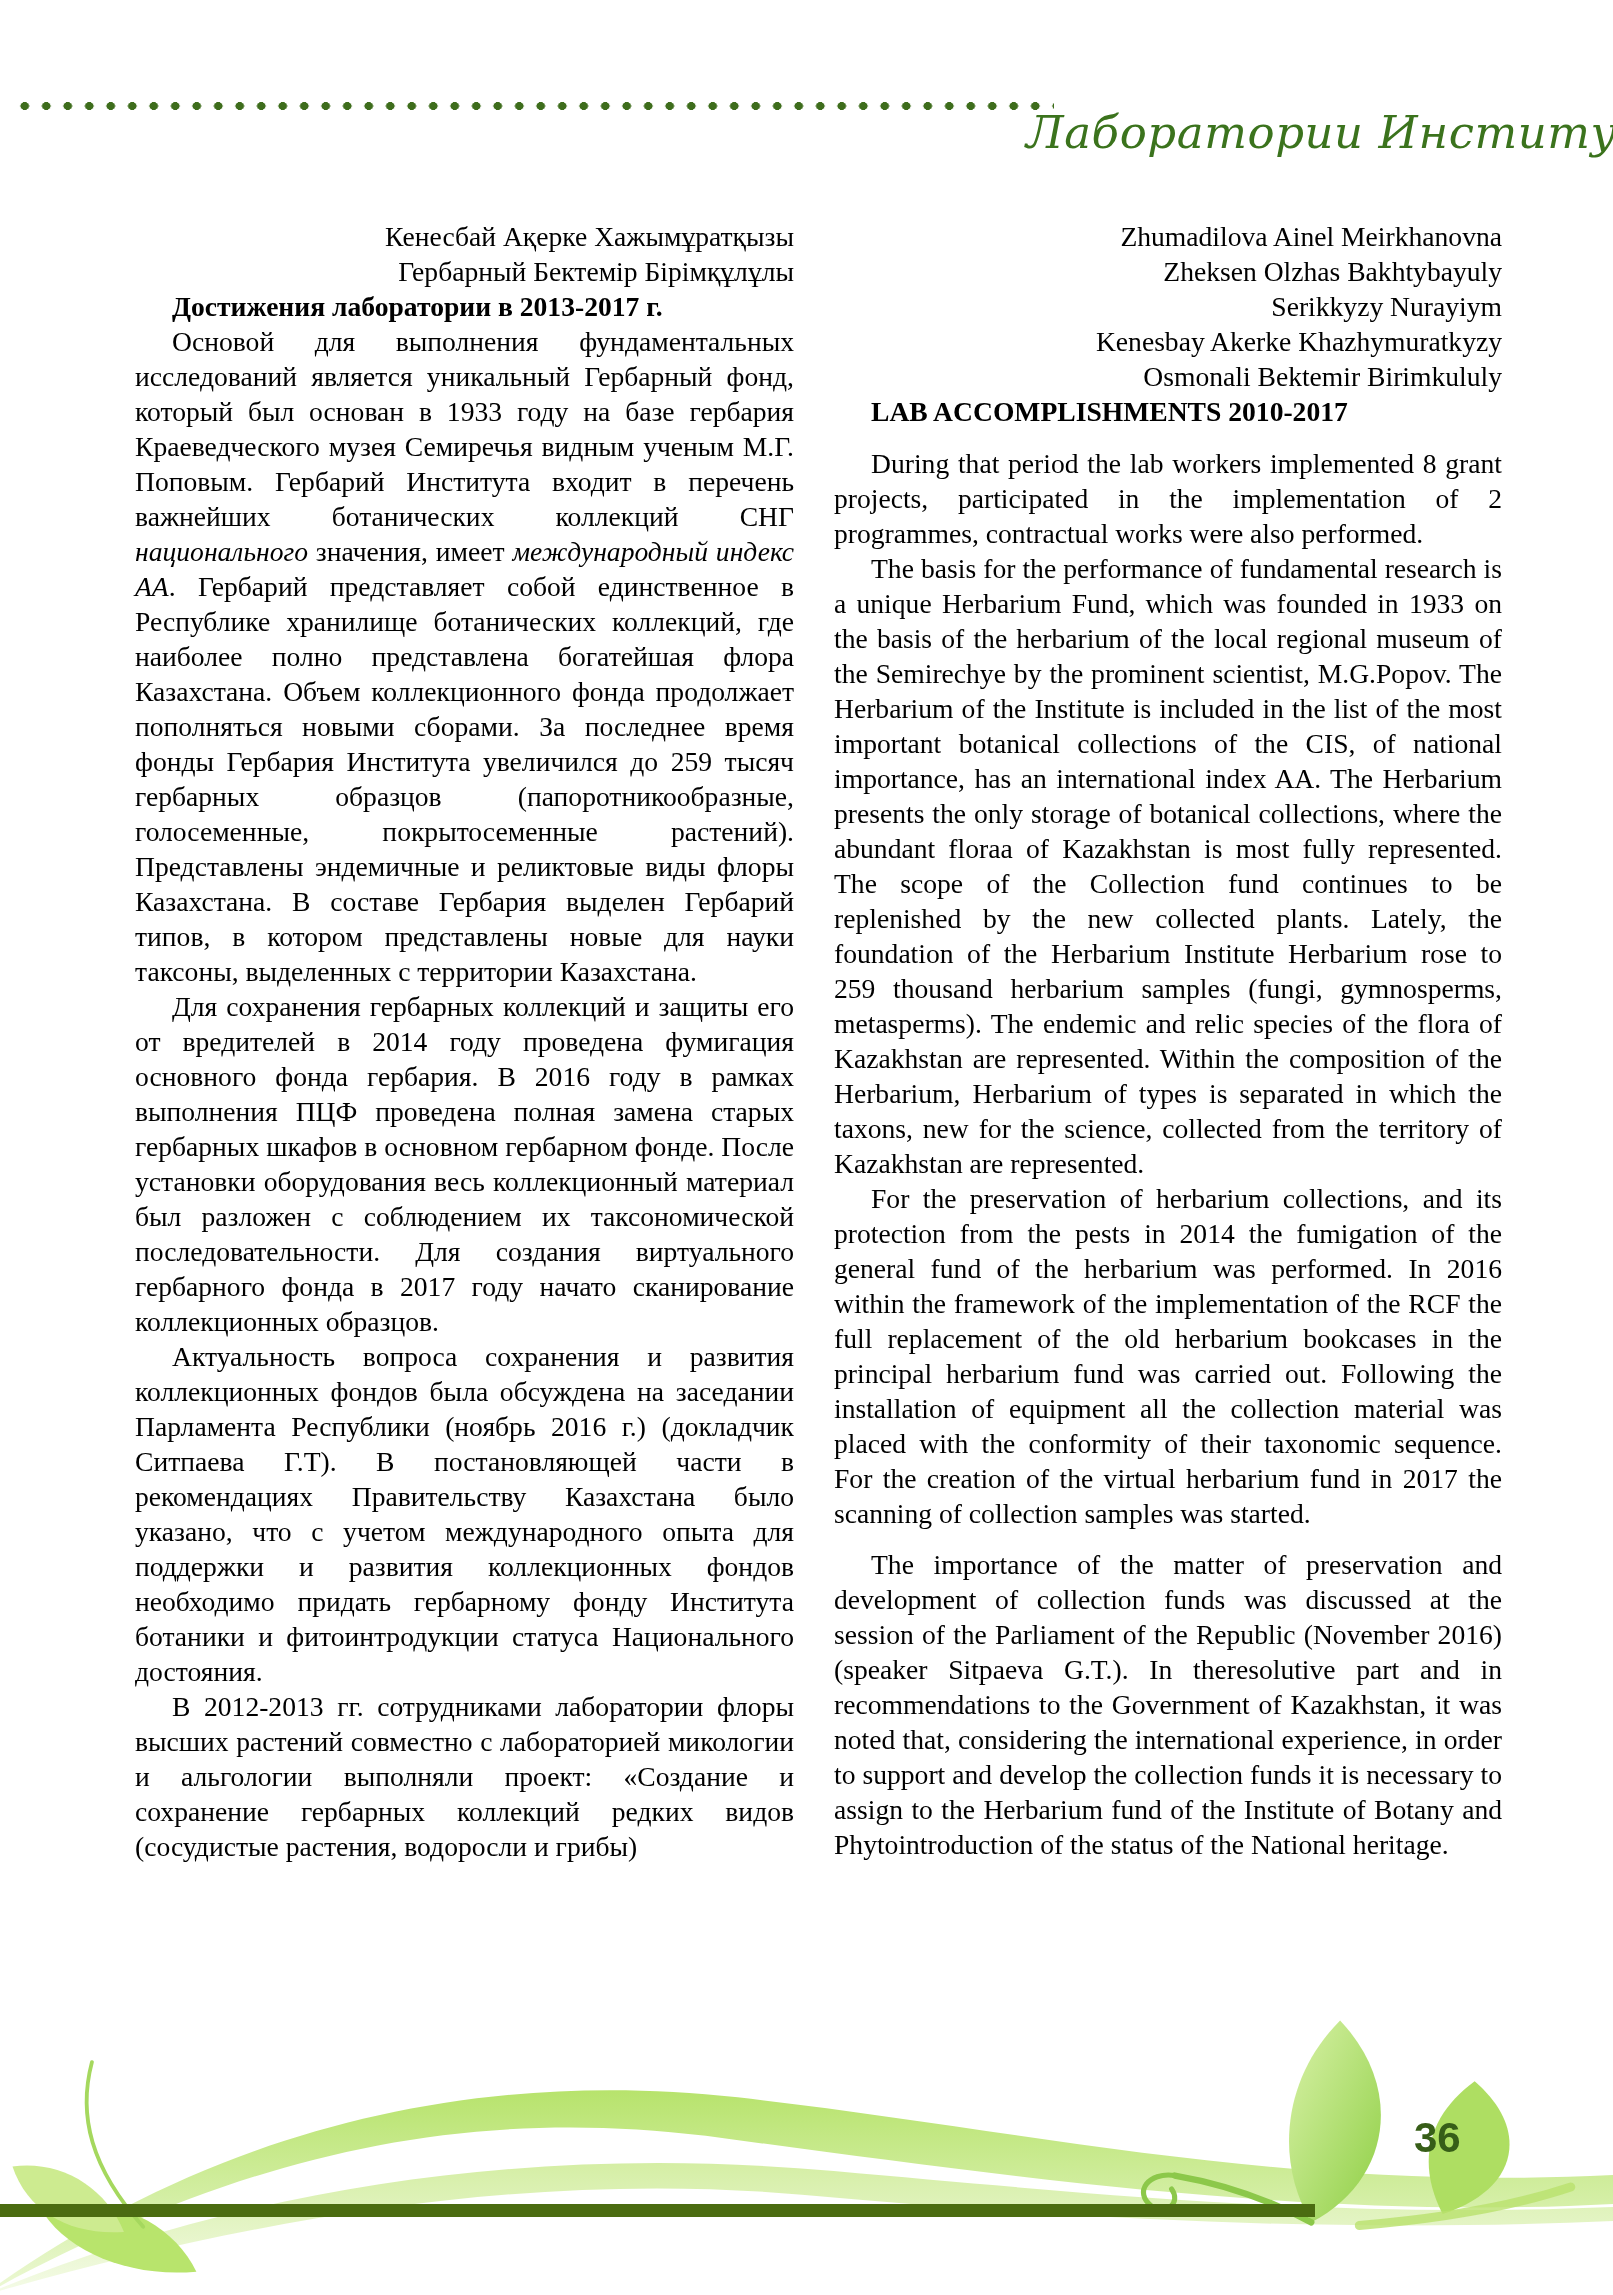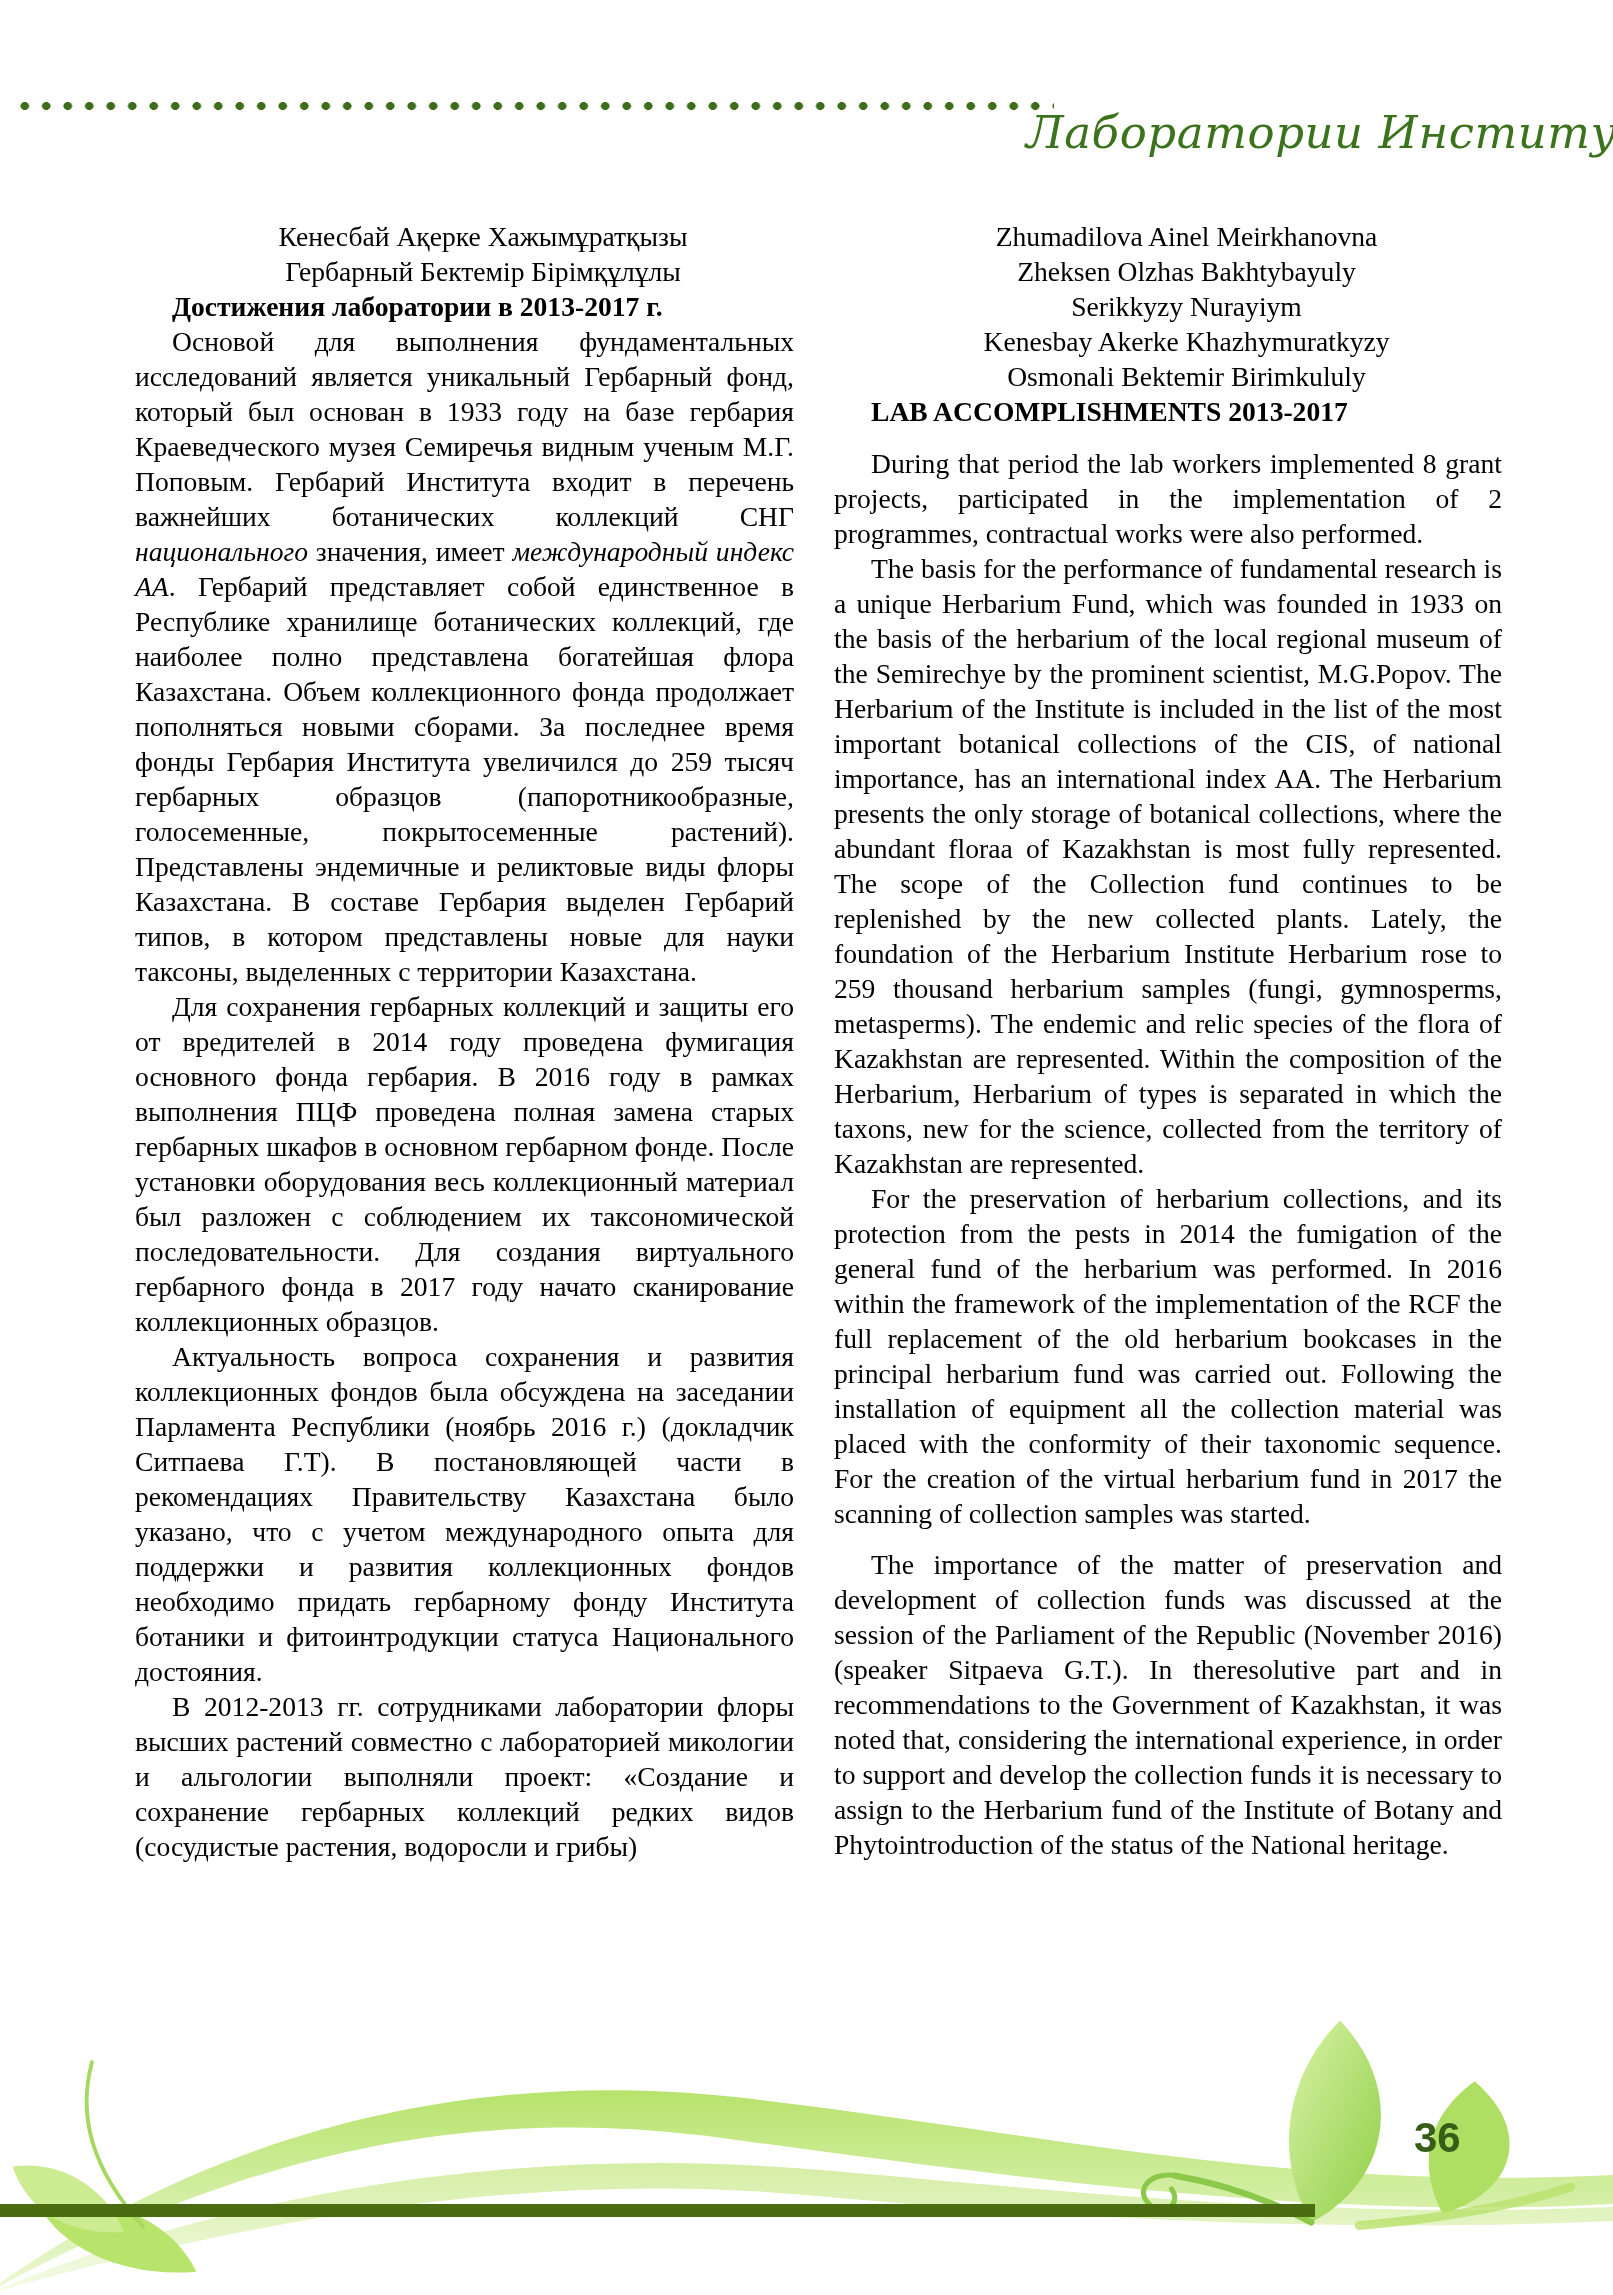--- a/index.html
+++ b/index.html
@@ -44,21 +44,21 @@
     position: absolute;
     top: 219px;
     text-align: justify;
     font-size: 27.6px;
     line-height: 35px;
     hyphens: auto;
   }
   .col-left  { left: 135px;  width: 659px; }
   .col-right { left: 834px; width: 668px; }
   .col p { margin: 0; text-indent: 37px; }
-  .author-line { text-indent: 37px; text-align: center; }
+  .author-line { text-indent: 37px; text-align: right; }
   .col-heading { font-weight: bold; text-indent: 37px; text-align: left; }
   .para-gap { margin-top: 16.7px !important; }
   em { }
 
   
   .leaf-decoration {
     position: absolute;
     left: 0;
     top: 1950px;
     width: 1614px;
@@ -99,21 +99,21 @@
     <p>Актуальность вопроса сохранения и развития коллекционных фондов была обсуждена на заседании Парламента Республики (ноябрь 2016 г.) (докладчик Ситпаева Г.Т). В постановляющей части в рекомендациях Правительству Казахстана было указано, что с учетом международного опыта для поддержки и развития коллекционных фондов необходимо придать гербарному фонду Института ботаники и фитоинтродукции статуса Национального достояния.</p>
     <p>В 2012-2013 гг. сотрудниками лаборатории флоры высших растений совместно с лабораторией микологии и альгологии выполняли проект: «Создание и сохранение гербарных коллекций редких видов (сосудистые растения, водоросли и грибы)</p>
   </div>
 
   <div class="col col-right" lang="en">
     <div class="author-line">Zhumadilova Ainel Meirkhanovna</div>
     <div class="author-line">Zheksen Olzhas Bakhtybayuly</div>
     <div class="author-line">Serikkyzy Nurayiym</div>
     <div class="author-line">Kenesbay Akerke Khazhymuratkyzy</div>
     <div class="author-line">Osmonali Bektemir Birimkululy</div>
-    <div class="col-heading">LAB ACCOMPLISHMENTS 2013-2017</div>
+    <div class="col-heading">LAB ACCOMPLISHMENTS 2010-2017</div>
     <p class="para-gap">During that period the lab workers implemented 8 grant projects, participated in the implementation of 2 programmes, contractual works were also performed.</p>
     <p>The basis for the performance of fundamental research is a unique Herbarium Fund, which was founded in 1933 on the basis of the herbarium of the local regional museum of the Semirechye by the prominent scientist, M.G.Popov. The Herbarium of the Institute is included in the list of the most important botanical collections of the CIS, of national importance, has an international index AA. The Herbarium presents the only storage of botanical collections, where the abundant floraa of Kazakhstan is most fully represented. The scope of the Collection fund continues to be replenished by the new collected plants. Lately, the foundation of the Herbarium Institute Herbarium rose to 259 thousand herbarium samples (fungi, gymnosperms, metasperms). The endemic and relic species of the flora of Kazakhstan are represented. Within the composition of the Herbarium, Herbarium of types is separated in which the taxons, new for the science, collected from the territory of Kazakhstan are represented.</p>
     <p>For the preservation of herbarium collections, and its protection from the pests in 2014 the fumigation of the general fund of the herbarium was performed. In 2016 within the framework of the implementation of the RCF the full replacement of the old herbarium bookcases in the principal herbarium fund was carried out. Following the installation of equipment all the collection material was placed with the conformity of their taxonomic sequence. For the creation of the virtual herbarium fund in 2017 the scanning of collection samples was started.</p>
     <p class="para-gap">The importance of the matter of preservation and development of collection funds was discussed at the session of the Parliament of the Republic (November 2016) (speaker Sitpaeva G.T.). In theresolutive part and in recommendations to the Government of Kazakhstan, it was noted that, considering the international experience, in order to support and develop the collection funds it is necessary to assign to the Herbarium fund of the Institute of Botany and Phytointroduction of the status of the National heritage.</p>
   </div>
 
   <svg class="leaf-decoration" viewBox="0 0 2516 540" xmlns="http://www.w3.org/2000/svg" aria-hidden="true">
     <defs>
       <linearGradient id="gradA" x1="0" y1="0" x2="0" y2="1">
         <stop offset="0" stop-color="#b7e36c"></stop>

